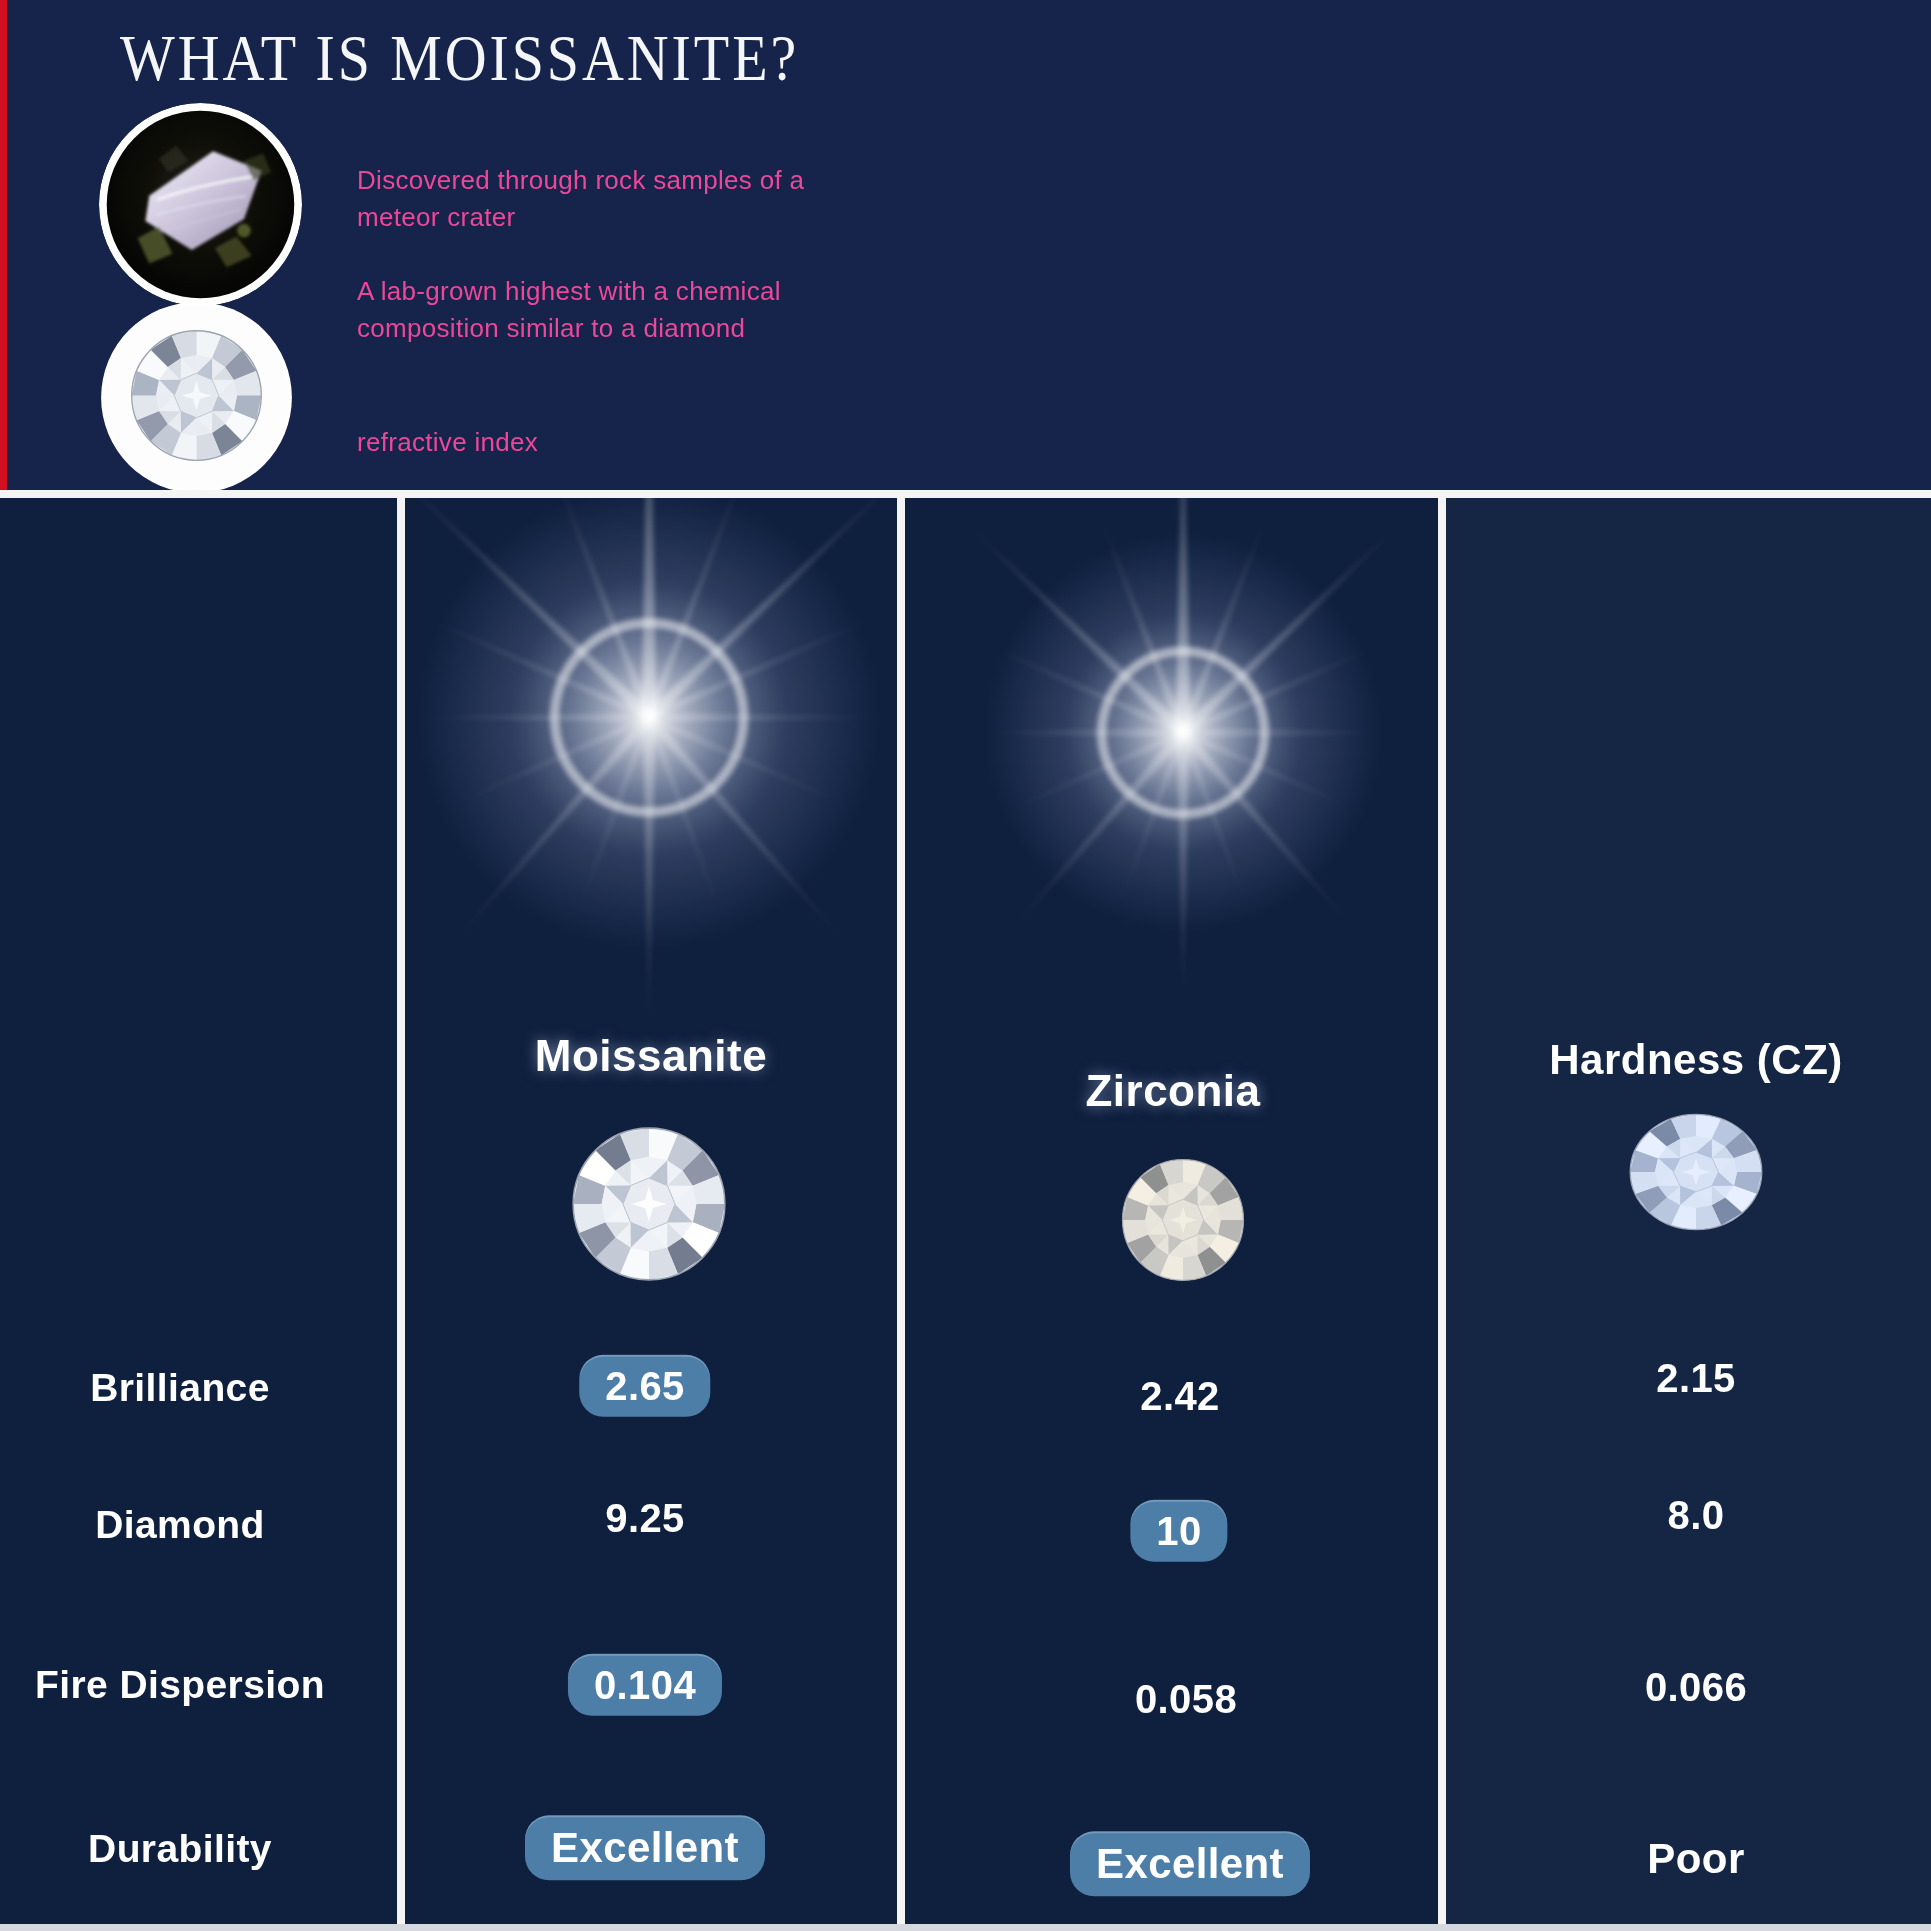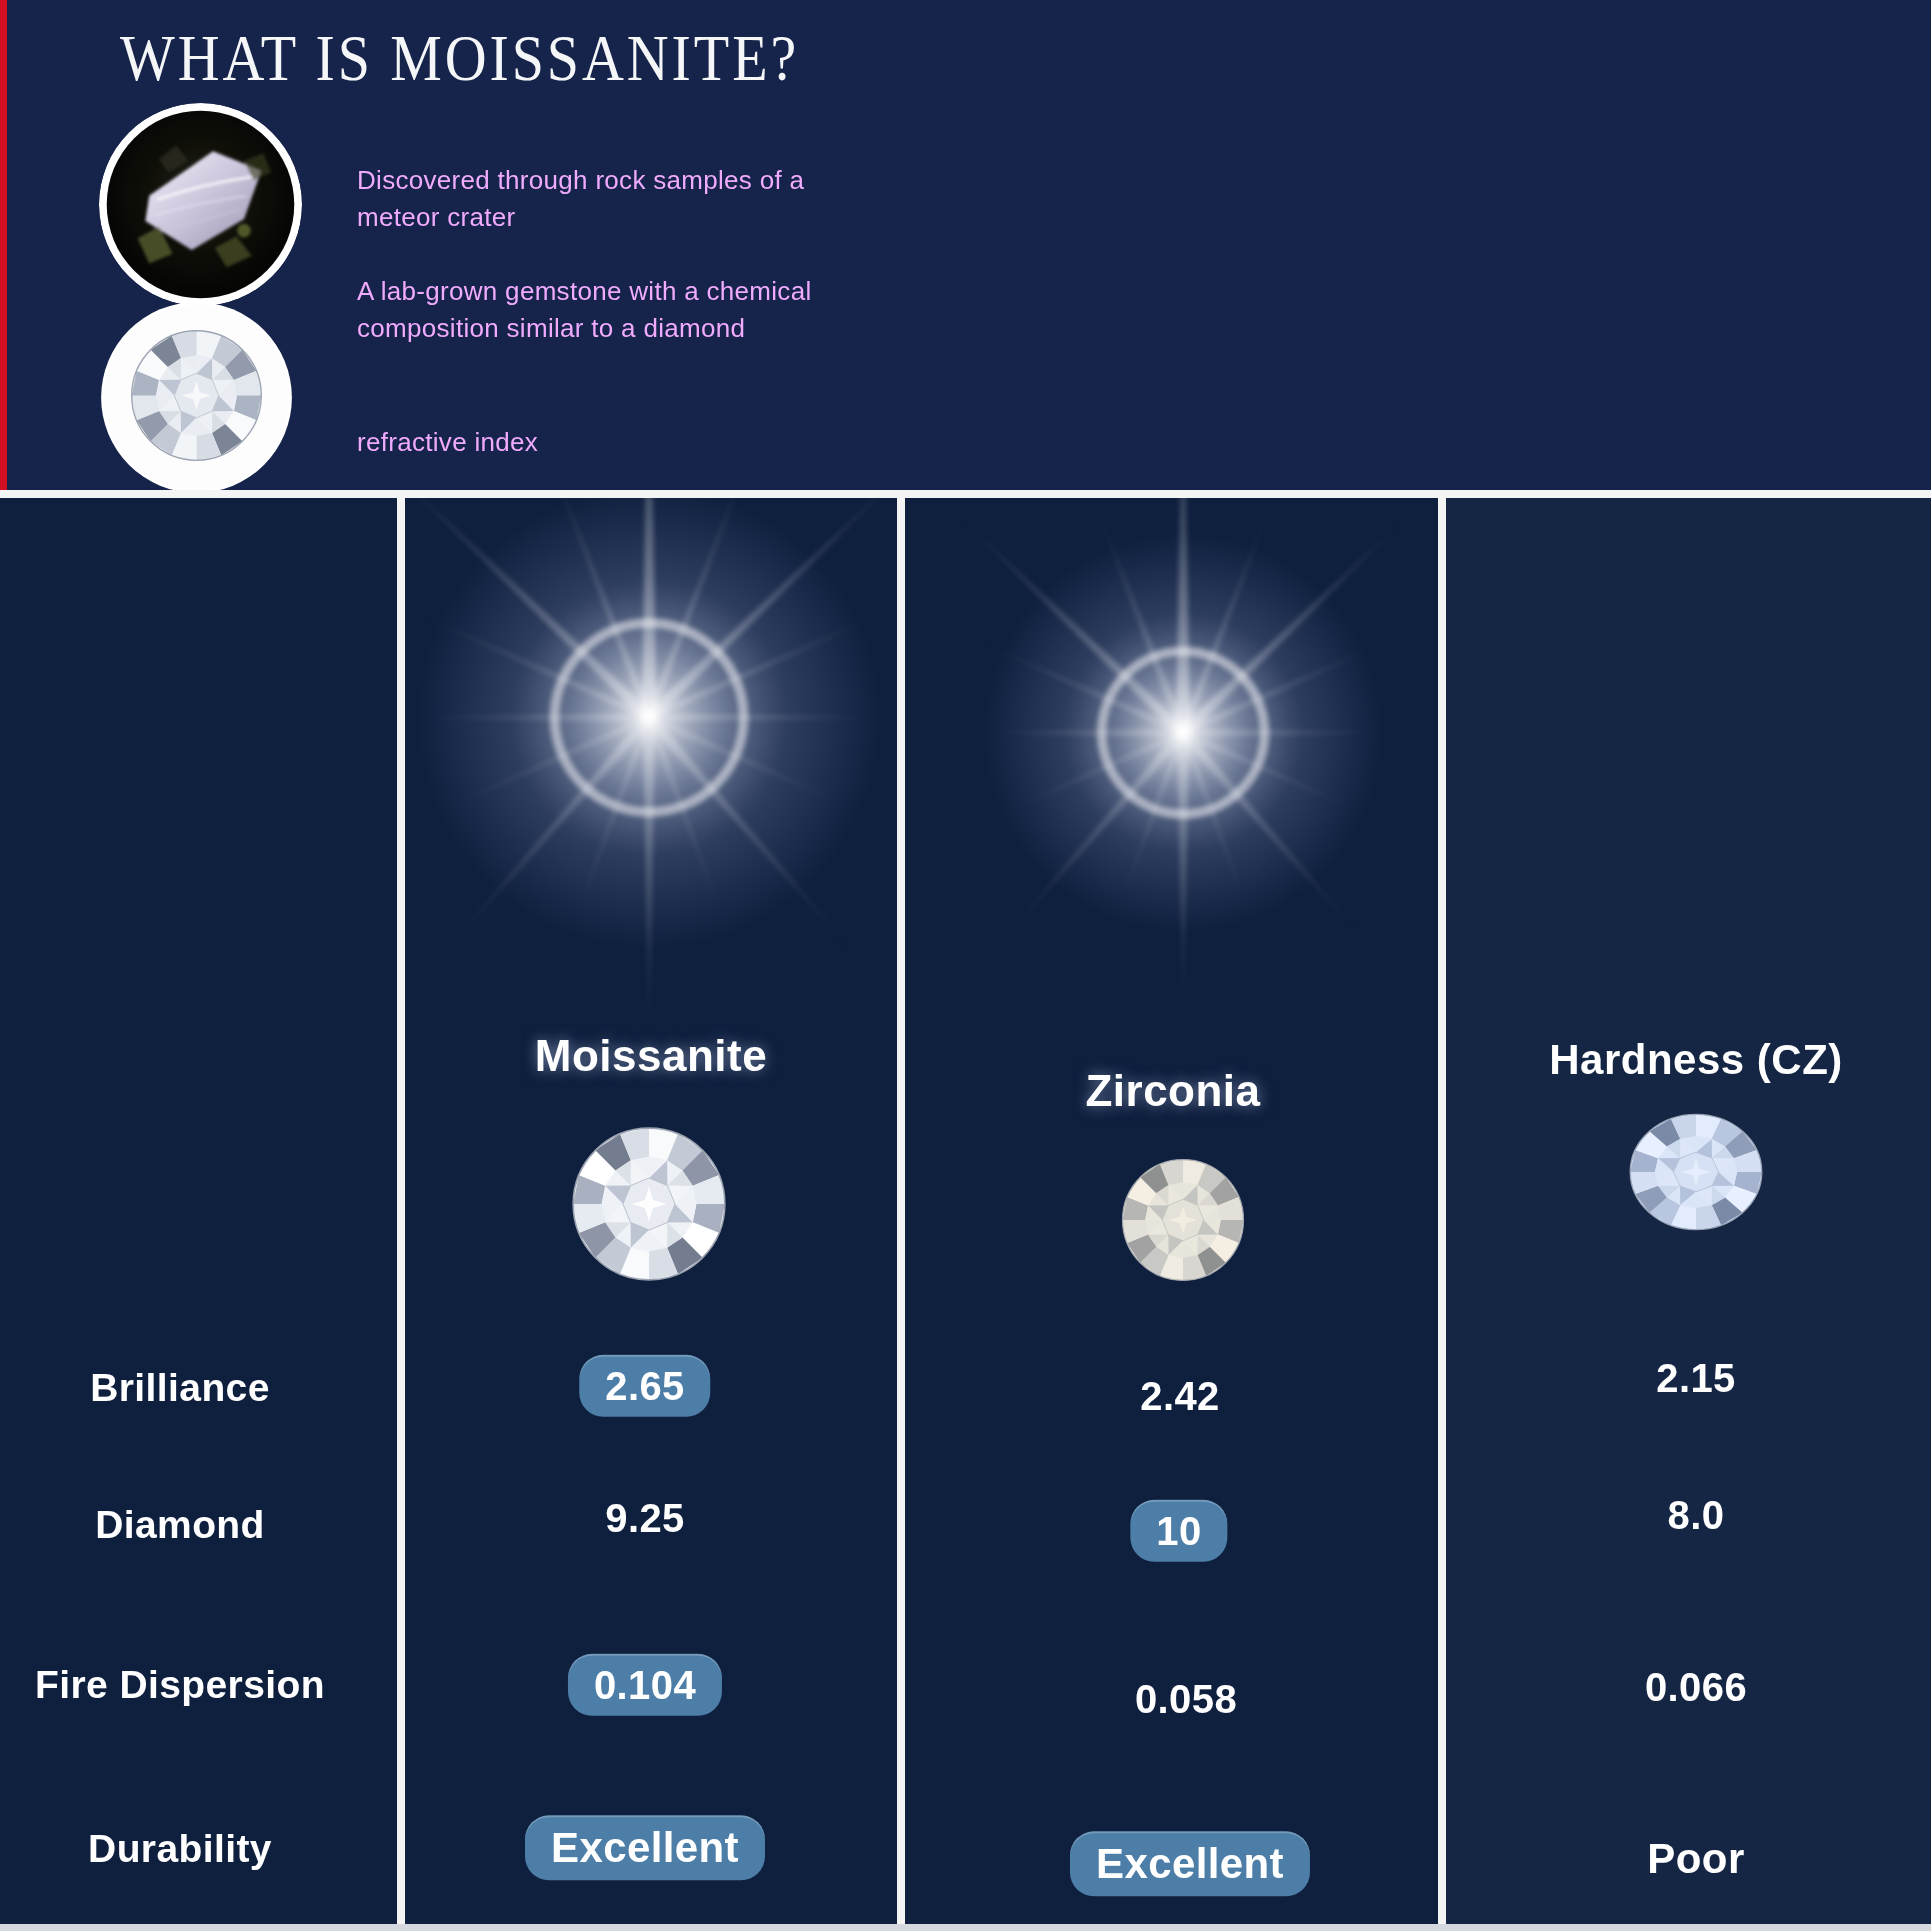--- a/index.html
+++ b/index.html
@@ -15,21 +15,21 @@
   .red-stripe{position:absolute;left:0;top:0;width:6.8px;height:490px;background:var(--accent_red);}
   .title{position:absolute;left:120px;top:21px;width:1352px;
          font-family:"Liberation Serif","DejaVu Serif",serif;font-weight:500;
          font-size:58px;letter-spacing:2.9px;color:#f5f6f8;transform:scale(1,1.12);transform-origin:left top;}
   .circle1{position:absolute;left:99px;top:103px;width:203px;height:203px;border-radius:50%;
            overflow:hidden;box-sizing:border-box;}
   .circle2{position:absolute;left:104px;top:305px;width:185px;height:185px;border-radius:50%;
            background:#fdfdfd;box-shadow:0 0 0 2.9px #fff;display:flex;align-items:center;justify-content:center;}
   .bullets{position:absolute;left:357px;top:0;}
   .bullet{position:absolute;left:0;width:695px;font-size:26px;line-height:37px;
-          letter-spacing:0.3px;color:#f0abfc;}
+          letter-spacing:0.3px;color:#ec4899;}
   .bullet.b0{top:136px}.bullet.b1{top:247px}.bullet.b2{top:361px}
   
   .tbl{position:absolute;left:0;top:490px;width:1931px;height:1442px;background:var(--table_bg);}
   .zir-bg{position:absolute;left:1442px;top:7.7px;width:490px;height:1434px;background:var(--zirconia_col_bg);}
   .top-border{position:absolute;left:0;top:0;width:1931px;height:7.7px;background:var(--divider);}
   .bottom-border{position:absolute;left:0;top:1434px;width:1931px;height:7.7px;background:var(--bottom_border);}
   .vdiv{position:absolute;top:7.7px;width:7.7px;height:1434px;background:var(--divider);}
   .vdiv.d1{left:397px}.vdiv.d2{left:897px}.vdiv.d3{left:1438px}
   .burst{position:absolute;pointer-events:none;}
   .burst.moiss{left:405px;top:7.7px;width:492px;height:1062px;}
@@ -135,21 +135,21 @@
             <polygon points="76.7,76.7 57.6,57.6 77.0,44.6" fill="#d9dee6" opacity=".9"></polygon>
             <polygon points="100.0,67.0 123.3,76.7 133.0,100.0 123.3,123.3 100.0,133.0 76.7,123.3 67.0,100.0 76.7,76.7 " fill="#e8ecf2" stroke="#b6bdc9" stroke-width="1.2"></polygon>
             <circle cx="100" cy="100" r="96" fill="none" stroke="#9aa2b0" stroke-width="2"></circle>
             <polygon points="100,78 105,95 122,100 105,105 100,122 95,105 78,100 95,95" fill="#ffffff" opacity=".9"></polygon>
             <circle cx="100" cy="100" r="96" fill="rgba(200,205,220,0.10)"></circle>
           </svg></div>
     </div>
 
     <div class="bullets">
       <p class="bullet b0"><span>Discovered through rock samples of a</span><br><span>meteor crater</span></p>
-      <p class="bullet b1"><span>A lab-grown gemstone with a chemical</span><br><span>composition similar to a diamond</span></p>
+      <p class="bullet b1"><span>A lab-grown highest with a chemical</span><br><span>composition similar to a diamond</span></p>
       <p class="bullet b2"><br><span>refractive index</span></p>
     </div>
   </div>
 
   <div class="tbl">
     <div class="zir-bg"></div>
     <div class="top-border"></div>
 
     <div class="burst moiss">
         <svg viewBox="0 0 510 1100">

